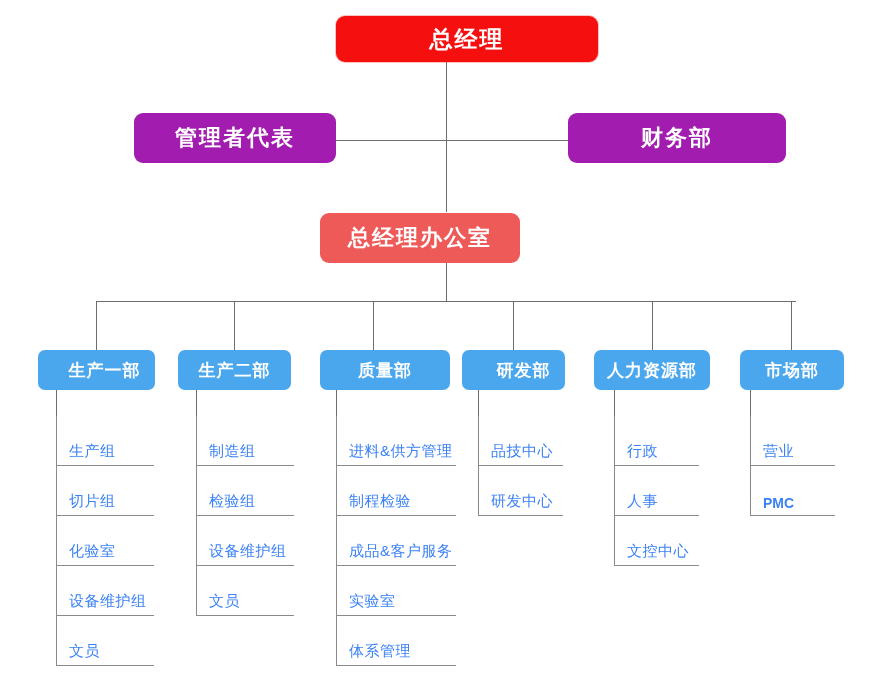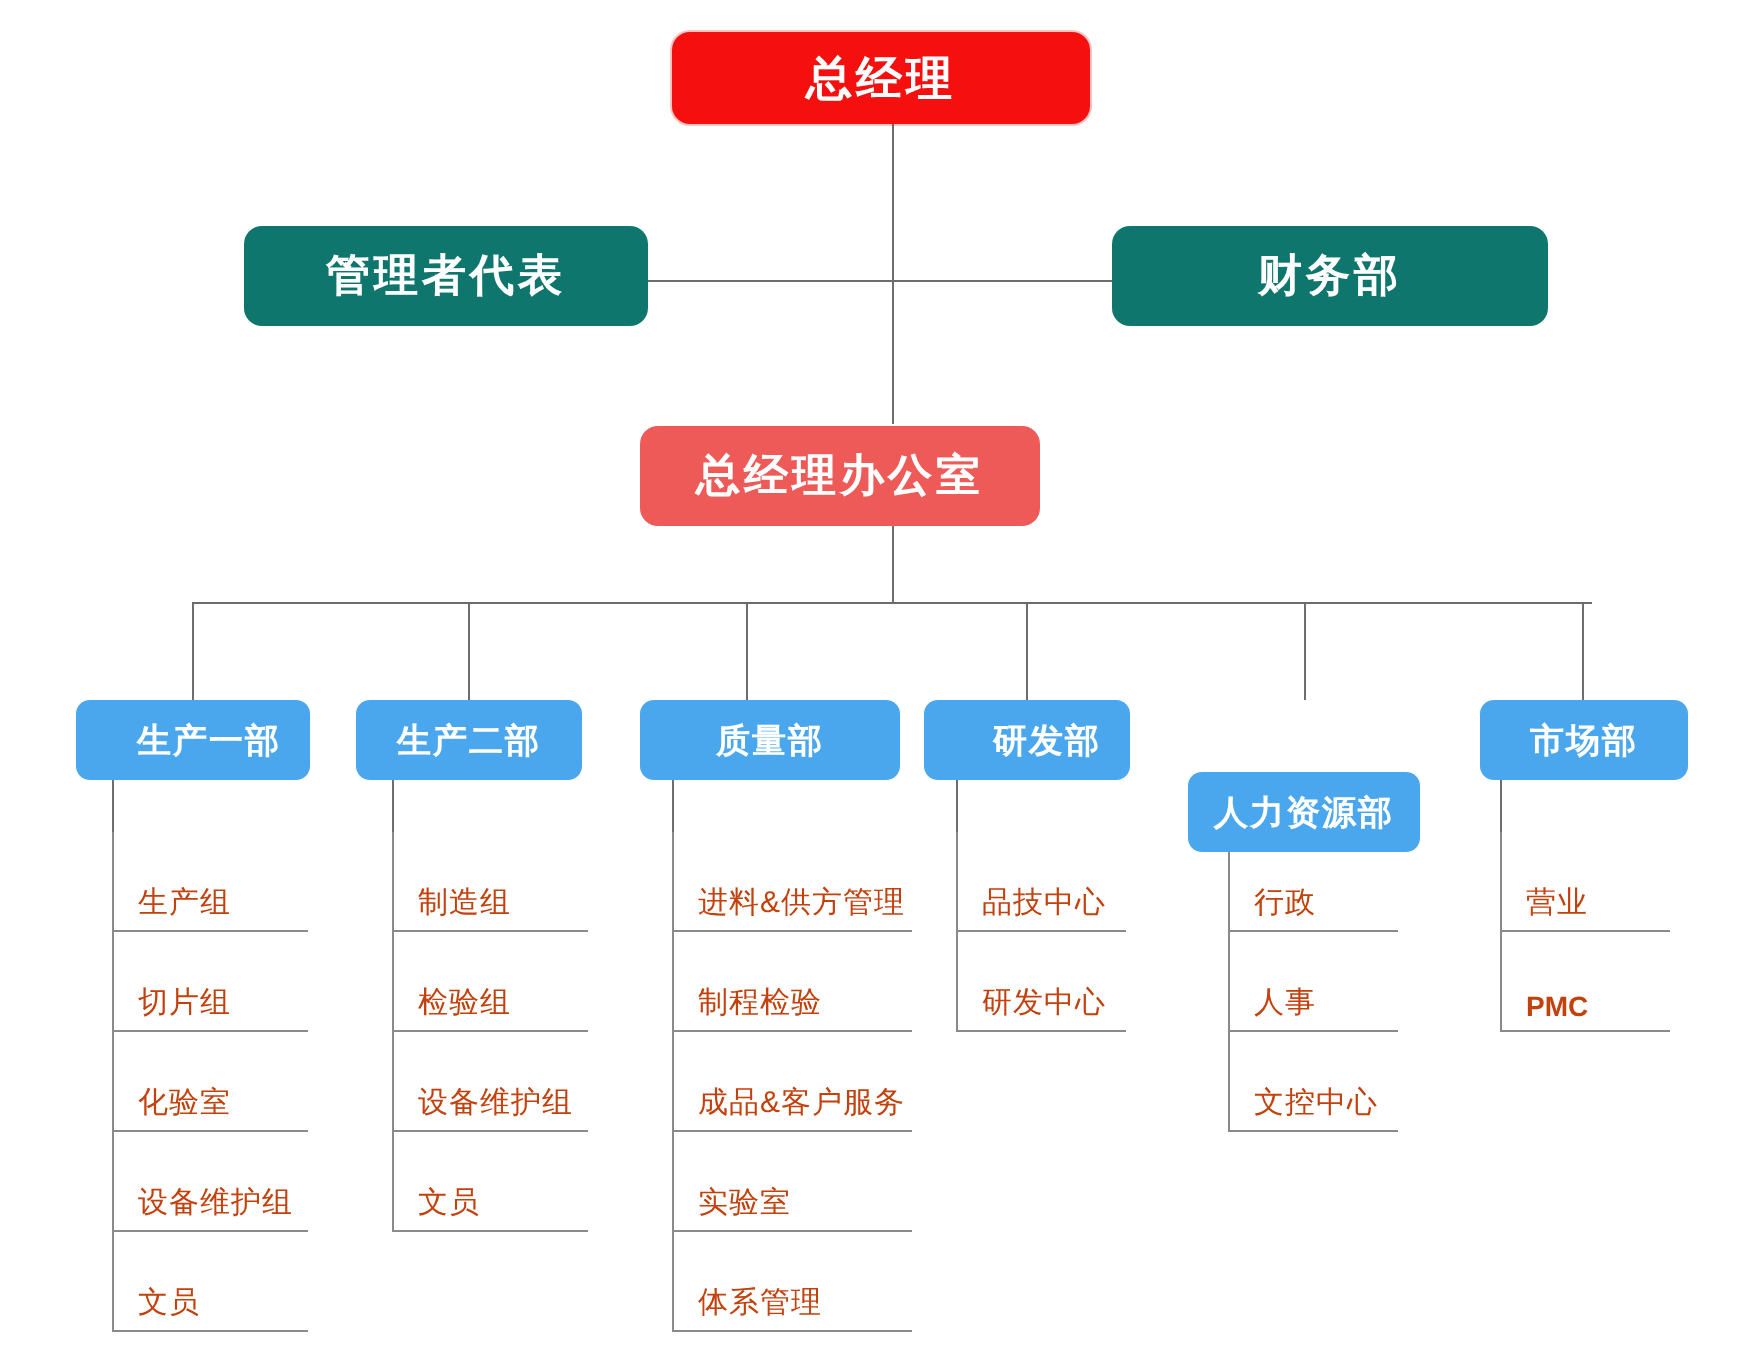--- a/index.html
+++ b/index.html
@@ -36,24 +36,25 @@
   }
 
   .node-root {
     background: #f50f0f;
     border-radius: 9px;
     font-size: 23px;
     letter-spacing: 2px;
     box-shadow: 0 0 0 1px rgba(245,15,15,0.25);
   }
   .node-staff {
-    background: #0f766e;
+    background: #a21caf;
     border-radius: 9px;
     font-size: 22px;
     letter-spacing: 2px;
+    margin-left: 12px;
   }
   .node-office {
     background: #ee5a58;
     border-radius: 9px;
     font-size: 22px;
     letter-spacing: 2px;
   }
   .node-dept {
     background: #4aa7ee;
     border-radius: 7px;
@@ -79,21 +80,21 @@
   .subitem {
     position: relative;
     box-sizing: border-box;
     border-left: 1px solid #8a8a8a;
     border-bottom: 1px solid #8a8a8a;
     height: 50px;
     display: flex;
     align-items: flex-end;
     padding: 0 0 4px 12px;
     font-size: 15px;
-    color: #c2410c;
+    color: #3b82f6;
     white-space: nowrap;
     letter-spacing: 0.5px;
   }
   .subitem.latin {
     font-size: 14px;
     font-weight: bold;
     letter-spacing: 0;
   }
 </style>
 </head>
@@ -116,32 +117,32 @@
   <div class="line line-v" style="left:652px; top:301px; height:49px;"></div>
   <div class="line line-v" style="left:791px; top:301px; height:49px;"></div>
 
   <div class="line line-v" style="left:56px; top:390px; height:26px;"></div>
   <div class="line line-v" style="left:196px; top:390px; height:26px;"></div>
   <div class="line line-v" style="left:336px; top:390px; height:26px;"></div>
   <div class="line line-v" style="left:478px; top:390px; height:26px;"></div>
   <div class="line line-v" style="left:614px; top:390px; height:26px;"></div>
   <div class="line line-v" style="left:750px; top:390px; height:26px;"></div>
 
-  <div class="node node-root" style="left:336px; top:16px; width:209px; height:46px;">总经理</div>
+  <div class="node node-root" style="left:336px; top:16px; width:262px; height:46px;">总经理</div>
 
   <div class="node node-staff" style="left:122px; top:113px; width:202px; height:50px;">管理者代表</div>
   <div class="node node-staff" style="left:556px; top:113px; width:218px; height:50px;">财务部</div>
 
   <div class="node node-office" style="left:320px; top:213px; width:200px; height:50px;">总经理办公室</div>
 
   <div class="node node-dept" style="left:38px; top:350px; width:117px; height:40px;padding-left:16px;">生产一部</div>
   <div class="node node-dept" style="left:178px; top:350px; width:113px; height:40px;">生产二部</div>
   <div class="node node-dept" style="left:320px; top:350px; width:130px; height:40px;">质量部</div>
   <div class="node node-dept" style="left:462px; top:350px; width:103px; height:40px;padding-left:20px;">研发部</div>
-  <div class="node node-dept" style="left:594px; top:350px; width:116px; height:40px;margin-top:36px;">人力资源部</div>
+  <div class="node node-dept" style="left:594px; top:350px; width:116px; height:40px;">人力资源部</div>
   <div class="node node-dept" style="left:740px; top:350px; width:104px; height:40px;">市场部</div>
 
   <div class="subcol" style="left:56px; top:416px; width:98px;">
     <div class="subitem">生产组</div>
     <div class="subitem">切片组</div>
     <div class="subitem">化验室</div>
     <div class="subitem">设备维护组</div>
     <div class="subitem">文员</div>
   </div>
 

